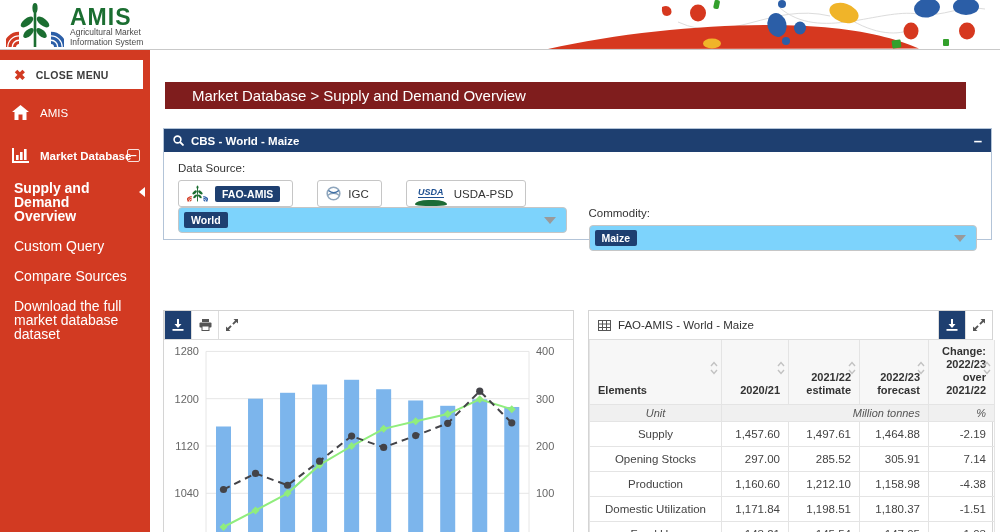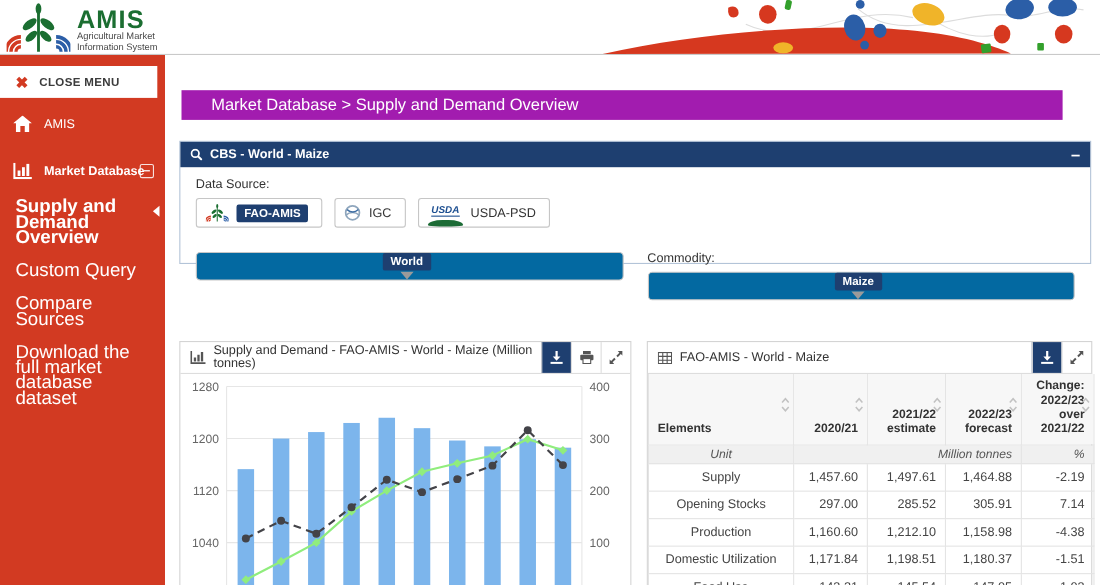--- a/index.html
+++ b/index.html
@@ -17,40 +17,40 @@
   .banner-svg { position:absolute; right:0; top:0; }
   
   .sidebar { position:absolute; left:0; top:50px; width:150px; height:482px; background:#d23a22; color:#fff; z-index:4; }
   .close-menu { width:143px; height:29px; background:#fff; margin-top:10px; display:flex; align-items:center; cursor:pointer; }
   .close-menu .x-icon { color:#d23a22; font-size:14px; font-weight:bold; margin:0 10px 0 14px; }
   .close-menu span.lbl { color:#3c3c3c; font-weight:bold; font-size:10.5px; letter-spacing:.3px; }
   .side-item { display:flex; align-items:center; padding:10px 8px 10px 12px; font-size:11.5px; cursor:pointer; position:relative; }
   .side-item .ic { width:20px; margin-right:8px; flex:0 0 20px; }
   .side-item.bold { font-weight:bold; }
   .collapse-box { position:absolute; right:10px; top:50%; margin-top:-7px; width:13px; height:13px; border:1px solid rgba(255,255,255,.85); border-radius:2px; font-size:11px; line-height:10px; text-align:center; }
-  .sub-item { padding:8px 16px 8px 14px; font-size:17px; line-height:14px; cursor:pointer; position:relative; }
+  .sub-item { padding:8px 16px 8px 14px; font-size:14px; line-height:14px; cursor:pointer; position:relative; }
   .sub-item.active { font-weight:bold; }
   .sub-item.active .left-arrow { position:absolute; right:5px; top:14px; width:0; height:0; border-top:5px solid transparent; border-bottom:5px solid transparent; border-right:6px solid #fff; }
   
   .main { position:absolute; left:150px; top:50px; width:850px; height:482px; background:#fff; }
-  .breadcrumb { position:absolute; left:15px; top:32px; width:801px; height:27px; background:#a21caf; color:#fff; font-size:15px; line-height:27px; padding-left:27px; font-weight:400; }
+  .breadcrumb { position:absolute; left:15px; top:32px; width:801px; height:27px; background:#7f1d1d; color:#fff; font-size:15px; line-height:27px; padding-left:27px; font-weight:400; }
   
   .panel-cbs { position:absolute; left:13px; top:78px; width:829px; height:112px; border:1px solid #b3c4d8; background:#fff; }
   .cbs-header { height:23px; background:#1e3f70; color:#fff; display:flex; align-items:center; padding:0 9px; font-size:11.5px; font-weight:bold; }
   .cbs-header .grow { flex:1; }
   .cbs-minus { font-size:15px; font-weight:bold; cursor:pointer; line-height:12px; }
   .cbs-body { padding:10px 14px; }
   .field-label { font-size:11.5px; color:#333; margin-bottom:6px; }
-  .src-row { display:flex; gap:11px; margin-bottom:22px; }
+  .src-row { display:flex; gap:24px; }
   .src-btn { height:27px; border:1px solid #c6c6c6; border-radius:3px; background:#fff; display:flex; align-items:center; padding:0 12px 0 8px; cursor:pointer; gap:7px; }
   .chip { background:#1e3f70; color:#fff; font-size:10.5px; padding:2px 7px; border-radius:2px; font-weight:bold; }
   .src-label { font-size:11.5px; color:#333; }
   .selects-row { display:flex; gap:22px; }
   .sel-col { width:392px; }
-  .sel-box { height:26px; border:1px solid #c6c6c6; border-radius:4px; display:flex; align-items:center; padding:0 10px 0 5px; cursor:pointer; background:#0369a1;flex-direction:column; }
+  .sel-box { height:26px; border:1px solid #c6c6c6; border-radius:4px; display:flex; align-items:center; padding:0 10px 0 5px; cursor:pointer; background:#7dd3fc; }
   .sel-box .grow { flex:1; }
   .chev-down { width:0; height:0; border-left:6px solid transparent; border-right:6px solid transparent; border-top:7px solid #9a9a9a; }
   .usda-logo { width:32px; text-align:center; position:relative; }
   .usda-logo .t { color:#1d4f91; font-weight:bold; font-style:italic; font-size:9px; line-height:9px; border-bottom:1px solid #1d4f91; display:inline-block; }
   .usda-logo .sw { height:6px; background:#1c6b35; border-radius:50% 50% 40% 40% / 90% 90% 30% 30%; margin-top:1px; }
   
   .panel { position:absolute; top:260px; border:1px solid #d4d4d4; background:#fff; }
   .panel-chart { left:13px; width:411px; height:230px; }
   .panel-table { left:438px; width:405px; height:230px; }
   .p-header { height:29px; border-bottom:1px solid #ddd; display:flex; align-items:stretch; }
@@ -219,31 +219,20 @@
               <span class="grow"></span>
               <span class="chev-down"></span>
             </div>
           </div>
         </div>
       </div>
     </div>
 
     <div class="panel panel-chart">
       <div class="p-header">
-        <div class="p-title">
-          <span>
-            <svg width="14" height="12" viewBox="0 0 14 12">
-                <path d="M0 0 L0 12 L14 12 L14 10.4 L1.6 10.4 L1.6 0 Z" fill="#555"></path>
-                <rect x="3.2" y="6" width="2.1" height="3.6" fill="#555"></rect>
-                <rect x="6.4" y="3.5" width="2.1" height="6.1" fill="#555"></rect>
-                <rect x="9.6" y="1" width="2.1" height="8.6" fill="#555"></rect>
-              </svg>
-          </span>
-          <span>Supply and Demand - FAO-AMIS - World - Maize (Million tonnes)</span>
-        </div>
         <div class="p-btn navy">
           <svg width="12" height="12" viewBox="0 0 12 12">
               <path d="M5 0 L7 0 L7 5 L9.5 5 L6 9 L2.5 5 L5 5 Z" fill="#fff"></path>
               <rect x="0.5" y="10" width="11" height="1.8" fill="#fff"></rect>
             </svg>
         </div>
         <div class="p-btn">
           <svg width="13" height="12" viewBox="0 0 13 12">
               <rect x="3" y="0" width="7" height="3" fill="#555"></rect>
               <rect x="0.5" y="3.5" width="12" height="5" rx="1" fill="#555"></rect>

